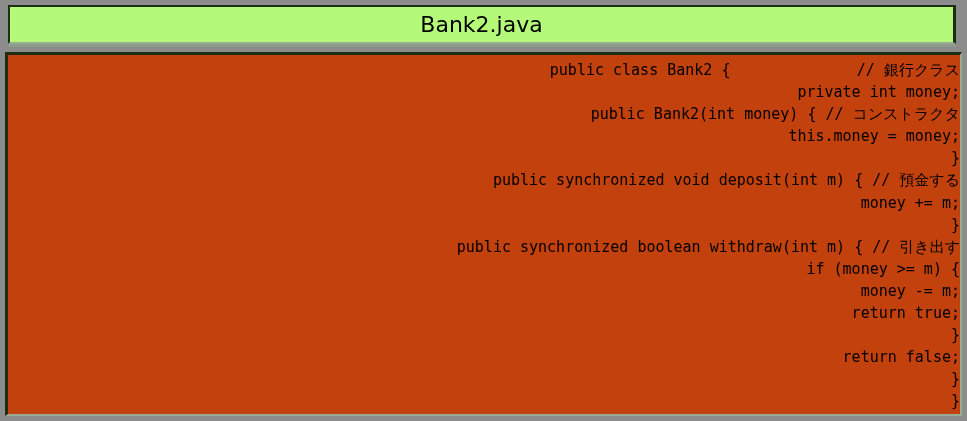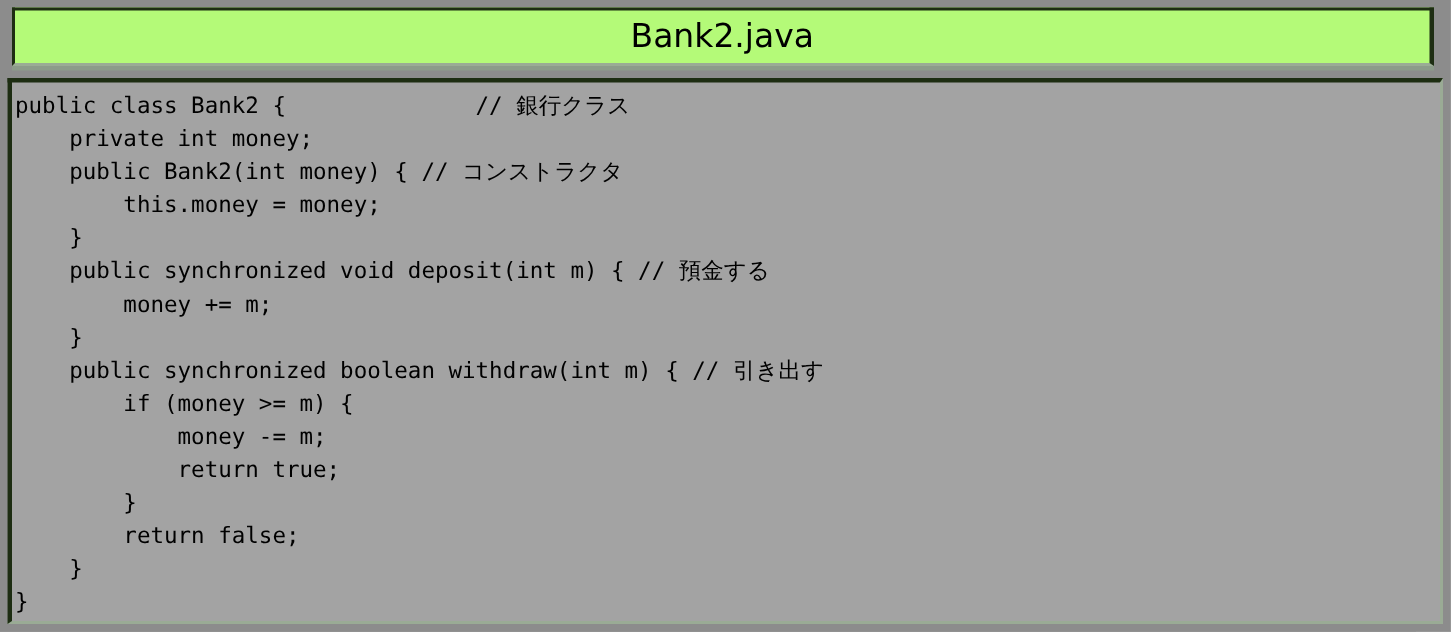--- a/index.html
+++ b/index.html
@@ -17,20 +17,21 @@
   
   #page {
     position: absolute;
     left: 0;
     top: 0;
     width: 944px;
     height: 421px;
     background: #8c8c8c;
     box-sizing: border-box;
     padding: 5px 6px 5px 5px;
+    text-align: right;
   }
 
   
   #title-bar {
     position: absolute;
     left: 8px;
     top: 5px;
     width: 948px;
     height: 39px;
     box-sizing: border-box;
@@ -63,21 +64,21 @@
   }
 
   
   #code-panel {
     position: absolute;
     left: 5px;
     top: 52px;
     width: 957px;
     height: 364px;
     box-sizing: border-box;
-    background: #a3a3a3;
+    background: #c2410c;
     border-top: 3px solid #1d2d12;
     border-left: 3px solid #1d2d12;
     border-right: 2px solid #9aab95;
     border-bottom: 2px solid #9aab95;
     overflow: hidden;
   }
   #code-inner {
     position: absolute;
     left: 0px;
     top: 0px;

